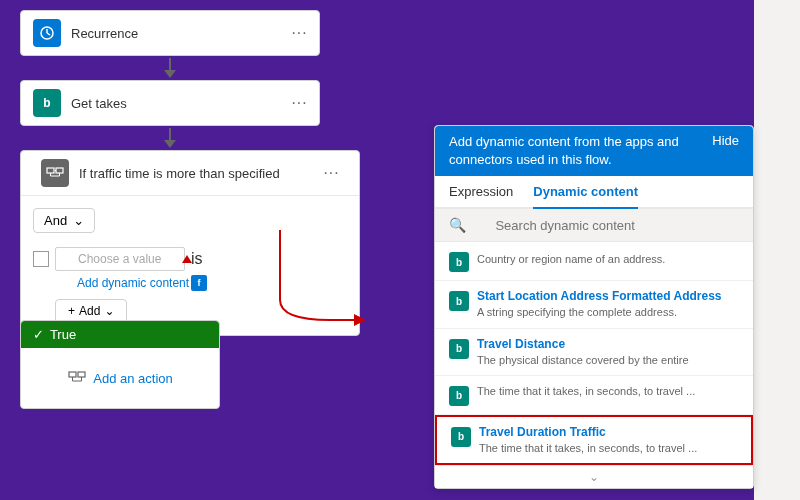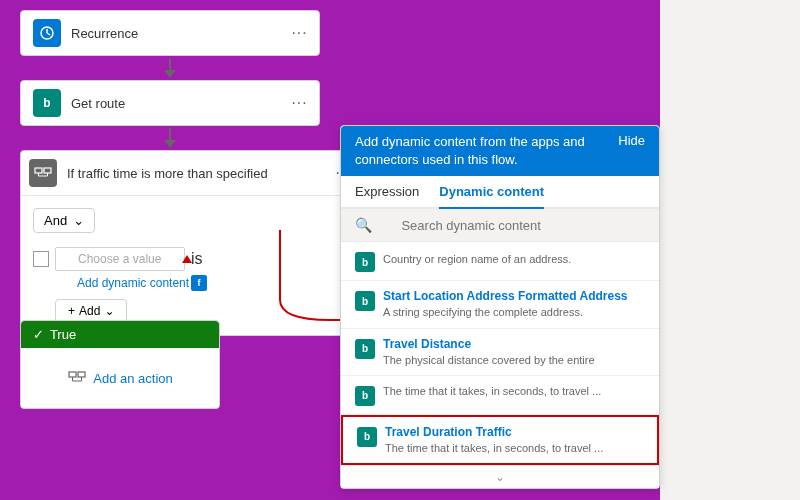--- a/index.html
+++ b/index.html
@@ -6,24 +6,24 @@
     body {
       font-family: 'Segoe UI', Arial, sans-serif;
       background: #f3f2f1;
       width: 800px;
       height: 500px;
       overflow: hidden;
       position: relative;
     }
 
     .main-canvas {
-      width: 660px;
+      width: 754px;
       height: 500px;
       position: relative;
-      background: #a21caf;
+      background: #4c1d95;
     }
 
     
     .flow-area {
       position: absolute;
       left: 10px;
       top: 10px;
       width: 340px;
     }
 
@@ -97,21 +97,21 @@
       background: white;
       border: 1px solid #d0d0d0;
       border-radius: 4px;
       width: 340px;
       position: relative;
     }
 
     .condition-header {
       display: flex;
       align-items: center;
-      padding: 8px 8px;
+      padding: 8px 20px;
       border-bottom: 1px solid #e8e8e8;
       justify-content: flex-end;
     }
 
     .condition-icon {
       width: 28px;
       height: 28px;
       background: #666;
       border-radius: 4px;
       display: flex;
@@ -447,21 +447,21 @@
     <div class="arrow-down" style="margin-left:10px;">
       <div class="arrow-down-line"></div>
       <div class="arrow-down-head"></div>
     </div>
 
     <div style="display:flex; justify-content:center; width:300px; margin-left:10px;">
       <div class="flow-block">
         <div class="flow-block-icon bing">
           <span class="bing-icon">b</span>
         </div>
-        <span class="flow-block-title">Get route</span>
+        <span class="flow-block-title">Get takes</span>
         <span class="flow-block-dots">···</span>
       </div>
     </div>
 
     <div class="arrow-down" style="margin-left:10px;">
       <div class="arrow-down-line"></div>
       <div class="arrow-down-head"></div>
     </div>
 
     <div style="margin-left:10px;">

